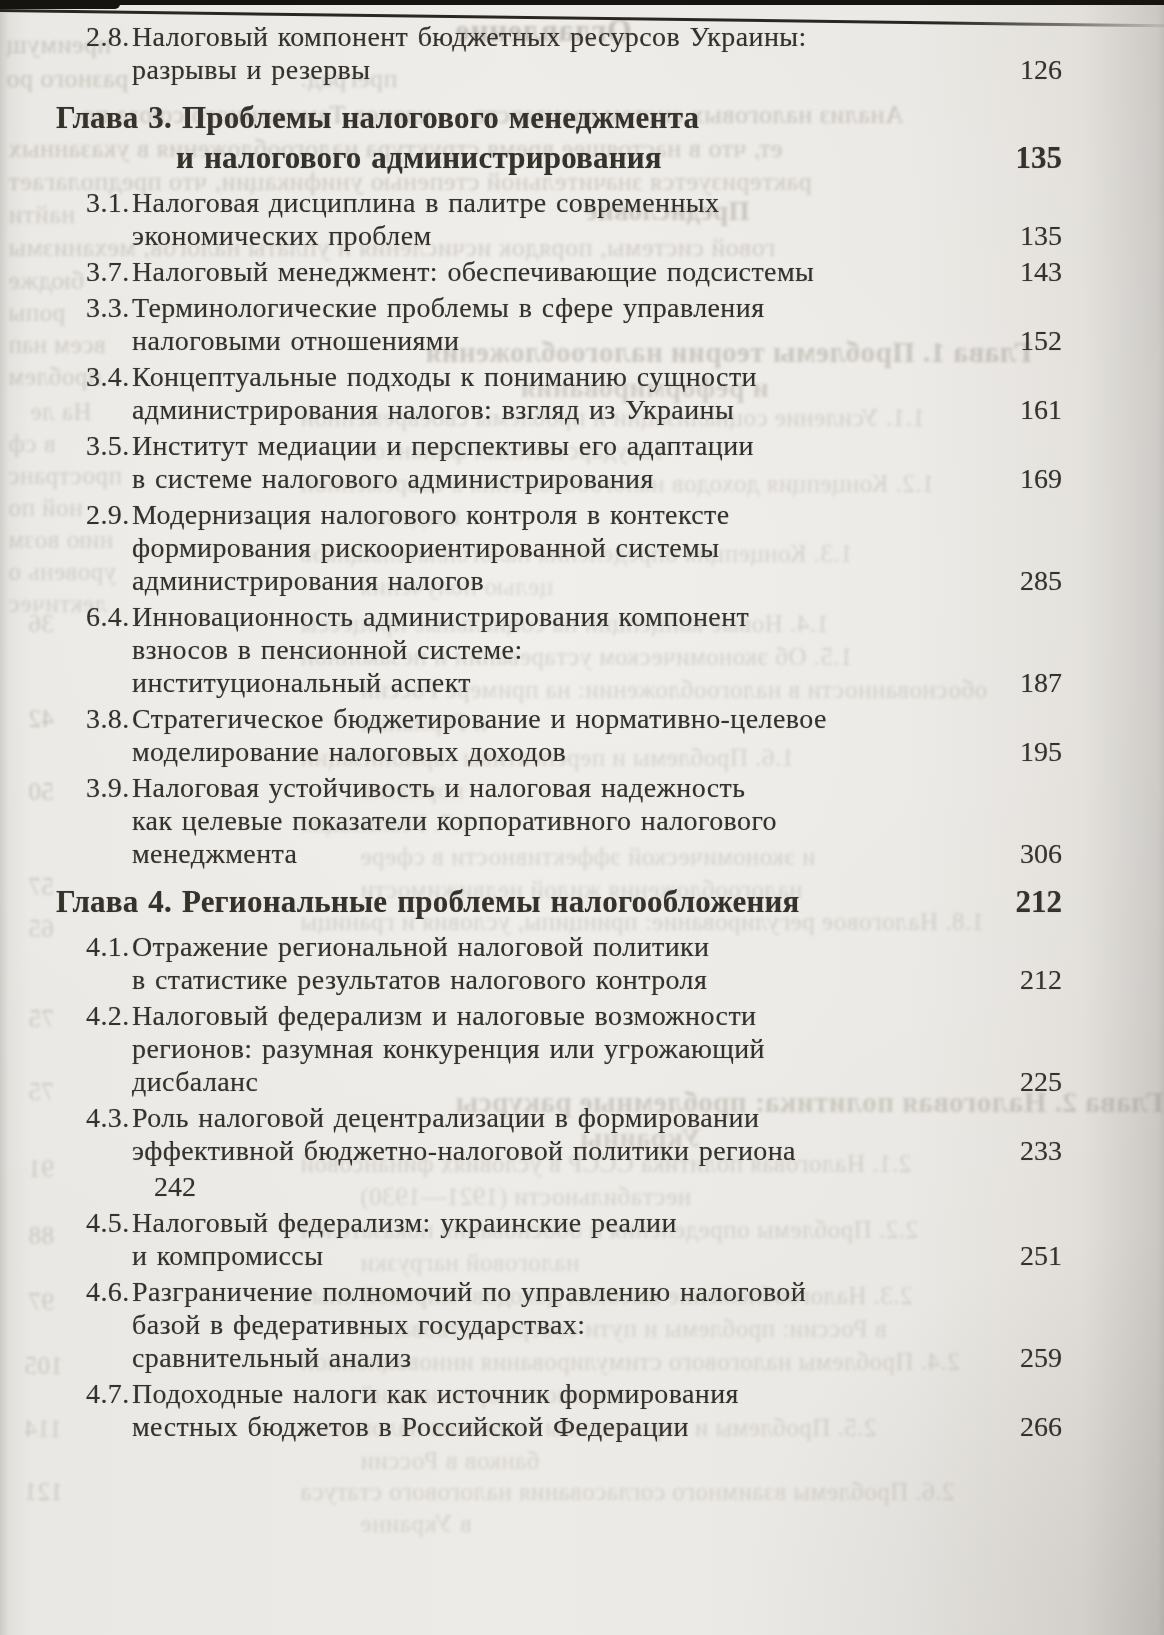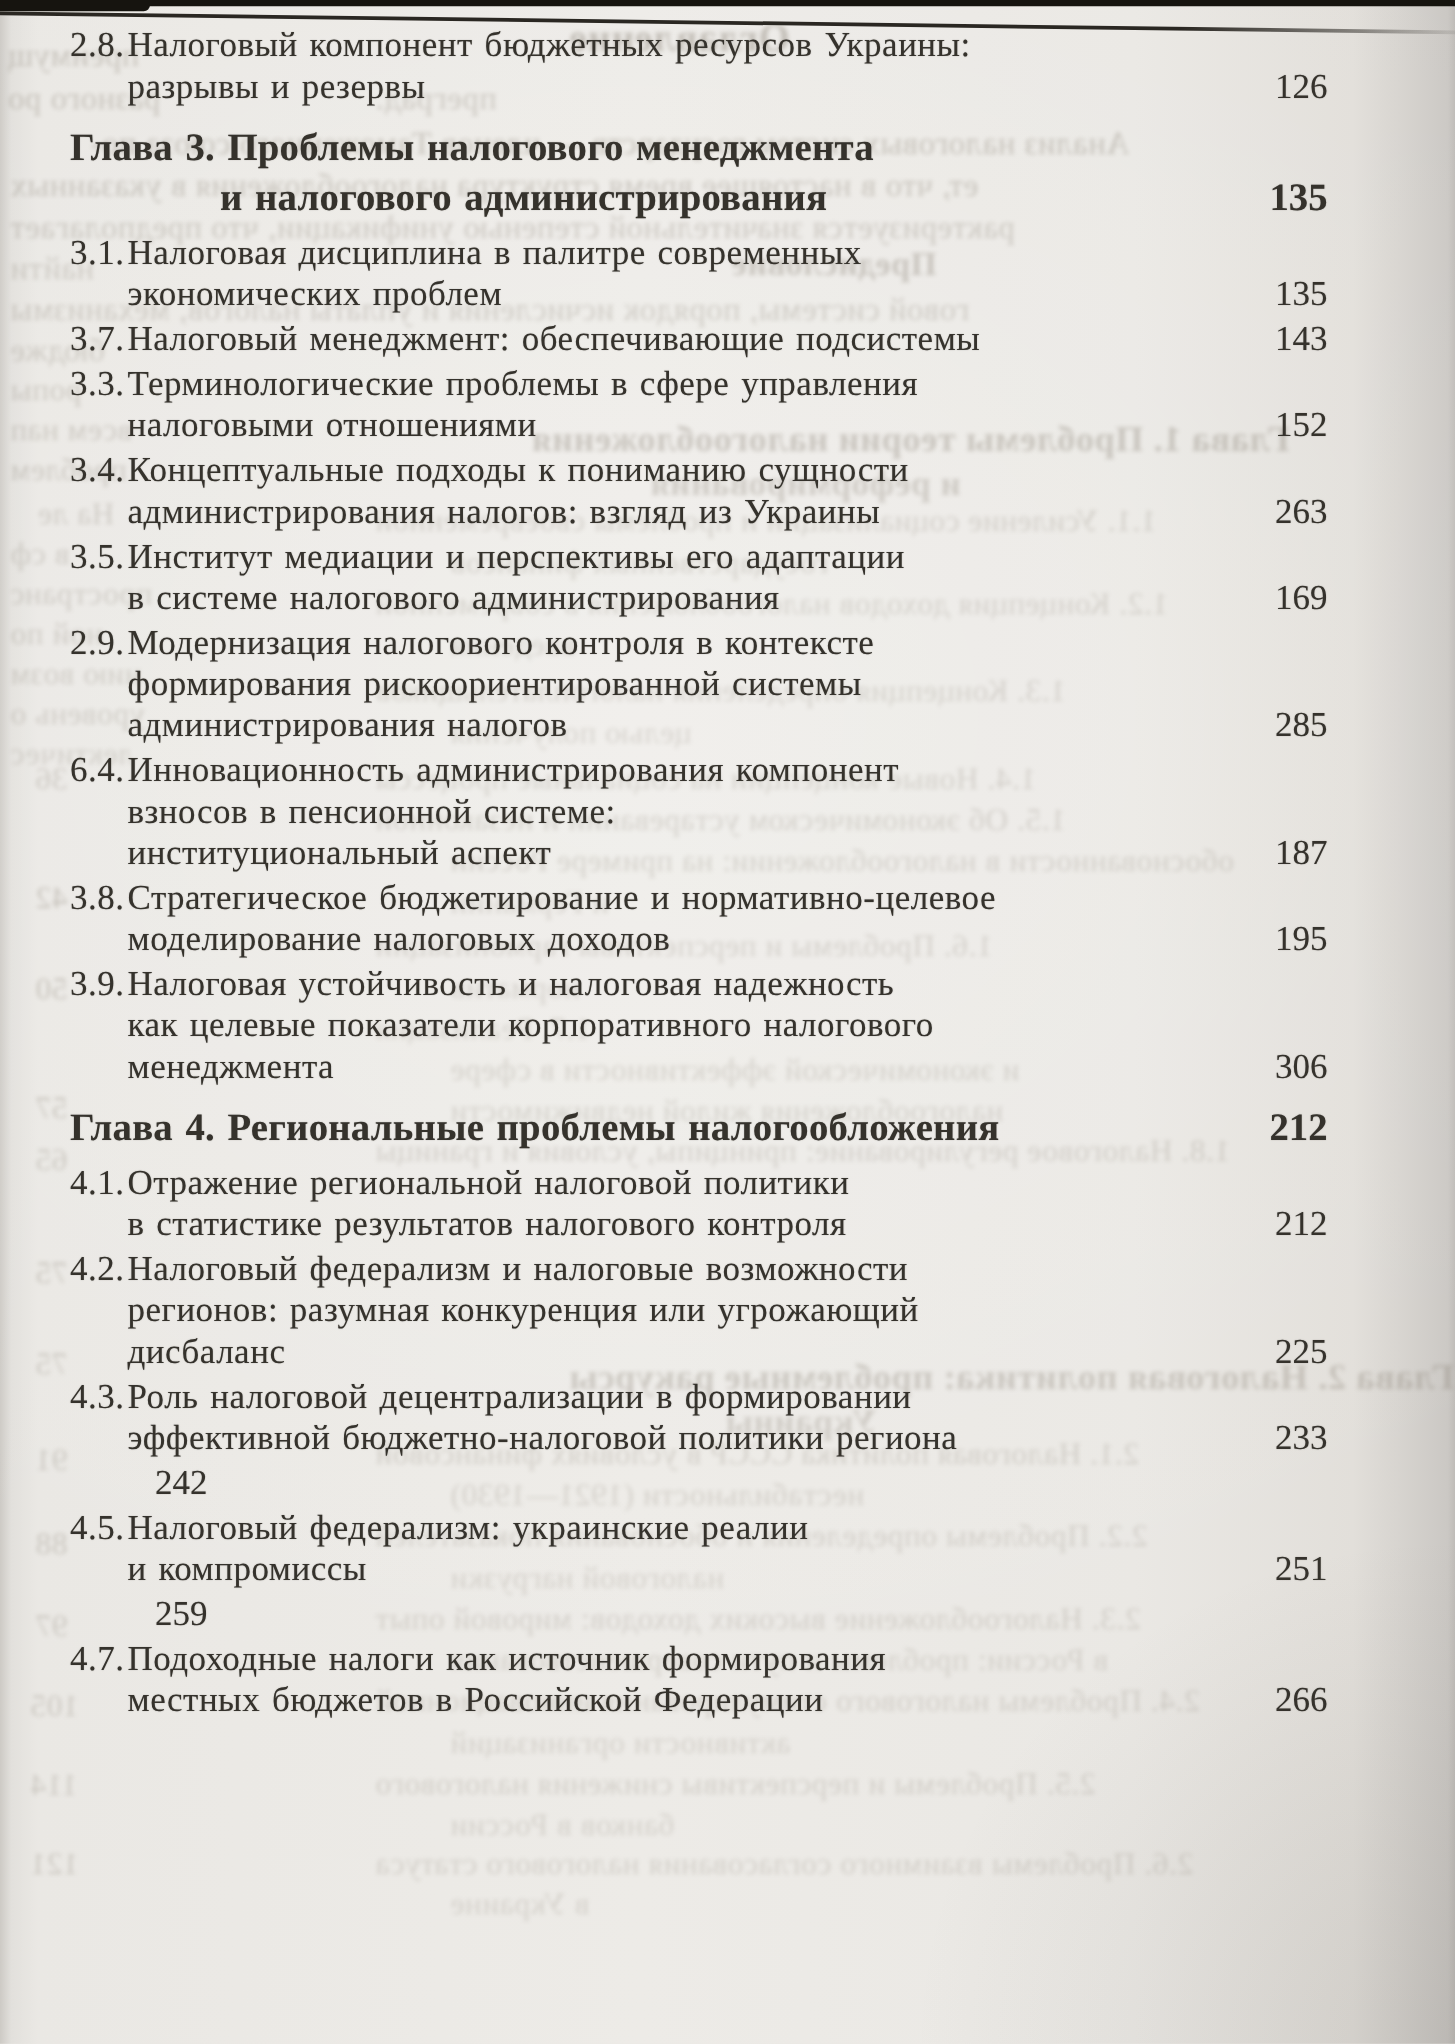--- a/index.html
+++ b/index.html
@@ -32,21 +32,21 @@
   .toc{
     position:absolute;left:0;top:20px;width:1164px;z-index:2;
     padding:0 102px 0 56px;box-sizing:border-box;
     color:#35322c;text-shadow:0 0 1px rgba(53,50,44,.38);
   }
   .row{display:flex;margin-bottom:3px;}
   .row .txt{
     flex:1;font-size:28px;line-height:33px;white-space:pre-line;
     letter-spacing:.4px;word-spacing:2px;
   }
-  .row.entry{}
+  .row.entry{margin-left:30px;}
   .row.entry .txt{padding-left:46px;text-indent:-46px;}
   .num{display:inline-block;width:46px;text-indent:0;}
   .row.chapter{margin-top:12px;margin-bottom:8px;}
   .row.chapter .txt{
     font-weight:bold;font-size:31px;line-height:40px;
     padding-left:120px;text-indent:-120px;letter-spacing:.2px;
   }
   .pg{width:110px;text-align:right;align-self:flex-end;font-size:28px;line-height:33px;}
   .row.chapter .pg{font-weight:bold;font-size:31px;line-height:40px;}
 </style>
@@ -147,21 +147,21 @@
       <div class="pg">143</div>
     </div>
     <div class="row entry">
       <div class="txt"><span class="num">3.3.</span><span>Терминологические проблемы в сфере управления
 налоговыми отношениями</span></div>
       <div class="pg">152</div>
     </div>
     <div class="row entry">
       <div class="txt"><span class="num">3.4.</span><span>Концептуальные подходы к пониманию сущности
 администрирования налогов: взгляд из Украины</span></div>
-      <div class="pg">263</div>
+      <div class="pg">161</div>
     </div>
     <div class="row entry">
       <div class="txt"><span class="num">3.5.</span><span>Институт медиации и перспективы его адаптации
 в системе налогового администрирования</span></div>
       <div class="pg">169</div>
     </div>
     <div class="row entry">
       <div class="txt"><span class="num">2.9.</span><span>Модернизация налогового контроля в контексте
 формирования рискоориентированной системы
 администрирования налогов</span></div>
@@ -206,20 +206,23 @@
     </div>
     <div class="row entry">
       <div class="pg">242</div>
     </div>
     <div class="row entry">
       <div class="txt"><span class="num">4.5.</span><span>Налоговый федерализм: украинские реалии
 и компромиссы</span></div>
       <div class="pg">251</div>
     </div>
     <div class="row entry">
+      <div class="txt"><span class="num">4.6.</span><span>Разграничение полномочий по управлению налоговой
+базой в федеративных государствах:
+сравнительный анализ</span></div>
       <div class="pg">259</div>
     </div>
     <div class="row entry">
       <div class="txt"><span class="num">4.7.</span><span>Подоходные налоги как источник формирования
 местных бюджетов в Российской Федерации</span></div>
       <div class="pg">266</div>
     </div>
   </div>
 
 </body></html>

